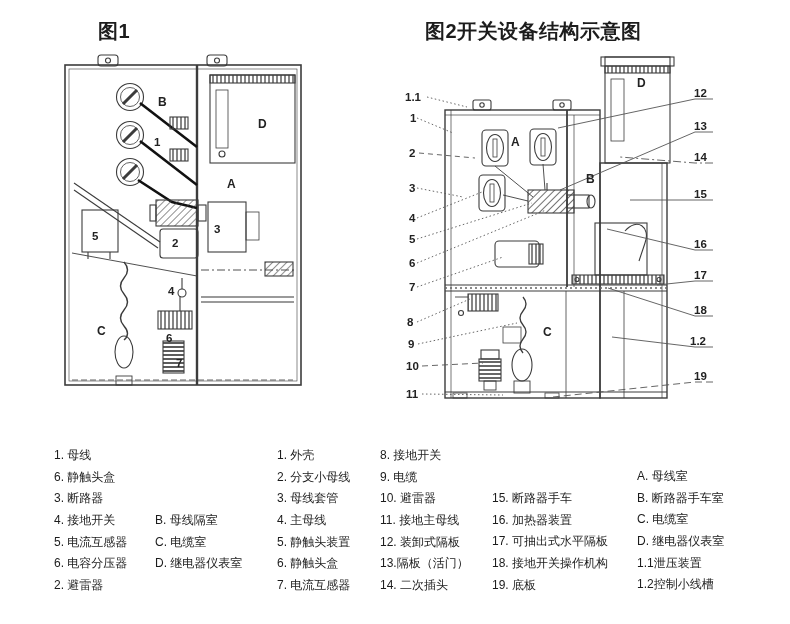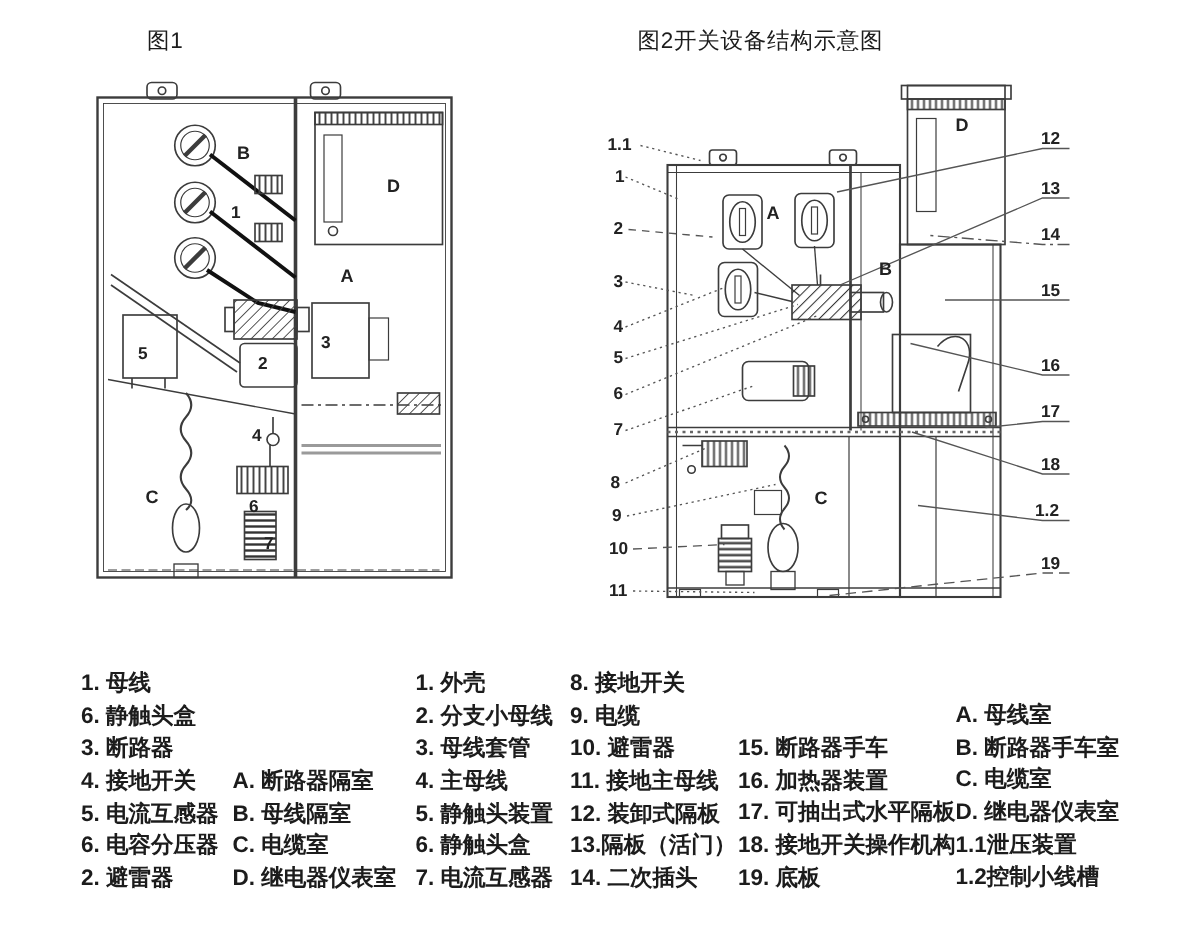--- a/index.html
+++ b/index.html
@@ -2,25 +2,25 @@
 <html><head>
 <meta charset="utf-8">
 <style>
   html,body{margin:0;padding:0;}
   body{
     width:790px;height:624px;position:relative;overflow:hidden;
     background:#ffffff;
     font-family:"Liberation Sans","DejaVu Sans",sans-serif;
     color:#1c1c1c;
   }
-  .fig-title{position:absolute;font-weight:normal;font-size:15px;letter-spacing:.5px;white-space:nowrap;padding-left:40px;}
+  .fig-title{position:absolute;font-weight:bold;font-size:20px;letter-spacing:.5px;white-space:nowrap;padding-left:40px;}
   .fig{position:absolute;}
   .callout{position:absolute;font-size:11.5px;font-weight:bold;color:#222;white-space:nowrap;line-height:12px;}
   .room-label{position:absolute;font-size:12px;font-weight:bold;color:#222;white-space:nowrap;line-height:12px;}
-  .legend-col{position:absolute;font-size:15px;font-weight:bold;white-space:nowrap;}
+  .legend-col{position:absolute;font-size:12px;font-weight:normal;white-space:nowrap;}
   .legend-col .li{height:21.7px;line-height:21.7px;}
 </style>
 </head>
 <body>
 
 <div class="fig-title" style="left:58px;top:18px">图1</div>
 <div class="fig-title" style="left:385px;top:18px">图2开关设备结构示意图</div>
 
 <svg class="fig" style="left:60px;top:50px" width="250" height="345" viewBox="0 0 250 345">
   <defs>
@@ -230,21 +230,20 @@
   <div class="li">1. 母线</div>
   <div class="li">6. 静触头盒</div>
   <div class="li">3. 断路器</div>
   <div class="li">4. 接地开关</div>
   <div class="li">5. 电流互感器</div>
   <div class="li">6. 电容分压器</div>
   <div class="li">2. 避雷器</div>
 </div>
 
 <div class="legend-col" style="left:155px;top:510px">
-  <div class="li">A. 断路器隔室</div>
   <div class="li">B. 母线隔室</div>
   <div class="li">C. 电缆室</div>
   <div class="li">D. 继电器仪表室</div>
 </div>
 
 <div class="legend-col" style="left:277px;top:445px">
   <div class="li">1. 外壳</div>
   <div class="li">2. 分支小母线</div>
   <div class="li">3. 母线套管</div>
   <div class="li">4. 主母线</div>

